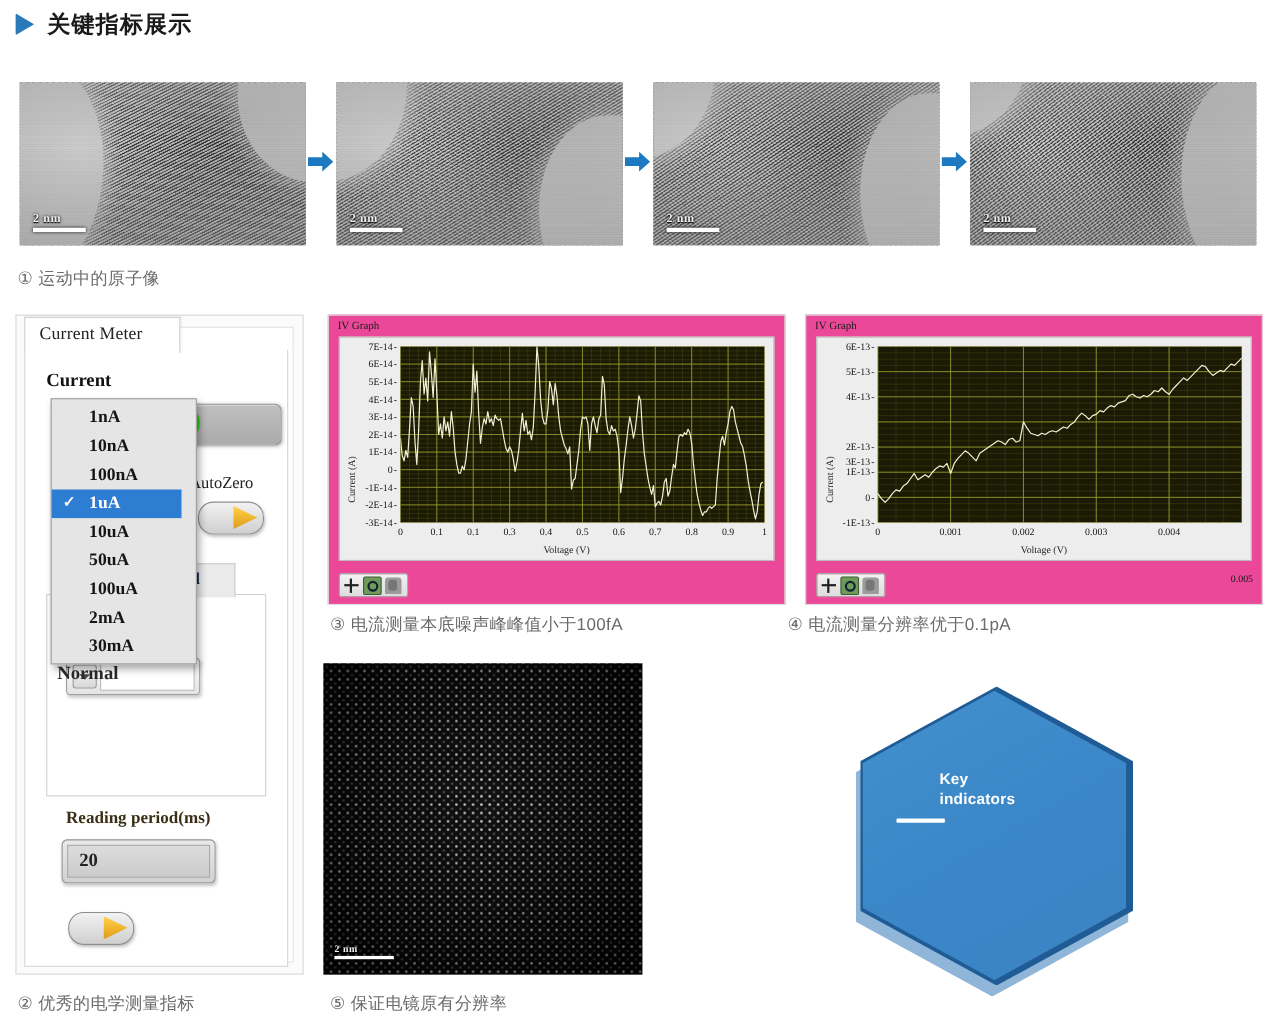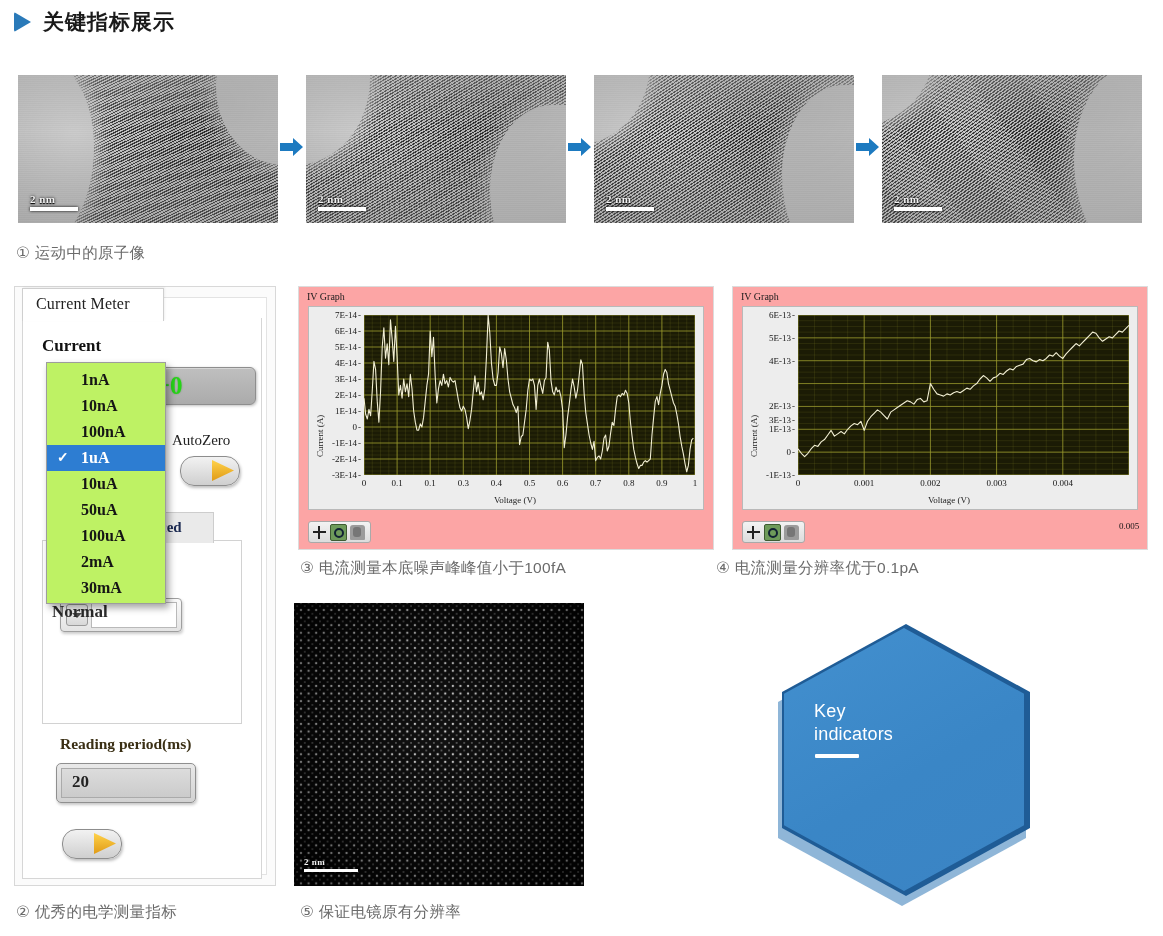--- a/index.html
+++ b/index.html
@@ -134,23 +134,23 @@
   }
   .lv-switch .knob{
     position:absolute;right:5px;top:3px;width:22px;height:21px;
     background:linear-gradient(180deg,#ffd24a,#e09b17);
     clip-path:polygon(0 0,100% 50%,0 100%);
   }
   #cm-autozero-switch{position:absolute;left:180px;top:456px;}
   
   #cm-dropdown{
     position:absolute;left:46px;top:362px;width:118px;
-    background:#bef264;border:1px solid #9d9d9d;
+    background:#e5e5e5;border:1px solid #9d9d9d;
     box-shadow:3px 4px 7px rgba(0,0,0,.35);
-    z-index:40;padding:4px 0 2px 0;
+    z-index:40;padding:4px 13px 2px 0;
   }
   .dd-item{
     height:26px;line-height:26px;padding-left:34px;position:relative;
     font-size:16px;color:#151515;font-family:"Liberation Serif",serif;font-weight:bold;
   }
   .dd-item.sel{background:#2d7dd2;color:#fff;}
   .dd-item.sel:before{
     content:"\2713";position:absolute;left:10px;top:0;color:#fff;font-size:14px;font-weight:bold;
   }
   
@@ -211,21 +211,21 @@
   }
   #cm-reading-value{
     position:absolute;left:72px;top:772px;font-size:17px;color:#222;
     font-family:"Liberation Serif",serif;font-weight:bold;
   }
   #cm-bottom-switch{position:absolute;left:62px;top:829px;}
 
   
   .iv-panel{
     position:absolute;top:286px;width:414px;height:262px;
-    background:#fca5a5;border:1px solid #dcdcdc;
+    background:#ec4899;border:1px solid #dcdcdc;
   }
   .iv-title{
     position:absolute;left:8px;top:4px;font-size:10px;color:#1c1c1c;
     font-family:"Liberation Serif",serif;
   }
   .iv-frame{
     position:absolute;left:9px;top:19px;right:9px;height:202px;
     background:#ededed;border:1px solid #b9b9b9;
   }
   .iv-plot{
@@ -301,21 +301,21 @@
   }
   #hexagon-badge .hex-main{
     position:absolute;left:32px;top:28px;width:240px;height:263px;
     background:linear-gradient(150deg,#4390cf 0%,#3a86c6 55%,#3b84c4 100%);
     clip-path:polygon(50% 0,100% 25%,100% 75%,50% 100%,0 75%,0 25%);
   }
   #hexagon-badge .hex-text{
     position:absolute;left:62px;top:100px;width:200px;color:#fff;
   }
   #hexagon-badge .eng{
-    font-size:18px;font-weight:normal;line-height:1.25;letter-spacing:.2px;
+    font-size:14px;font-weight:bold;line-height:1.25;letter-spacing:.2px;margin-left:40px;
   }
   #hexagon-badge .rule{
     width:44px;height:4px;background:#fff;margin:9px 0 6px 1px;border-radius:1px;
   }
   #hexagon-badge .cn{
     font-size:34px;font-weight:bold;letter-spacing:2px;line-height:1.1;
   }
 </style>
 </head>
 <body>

